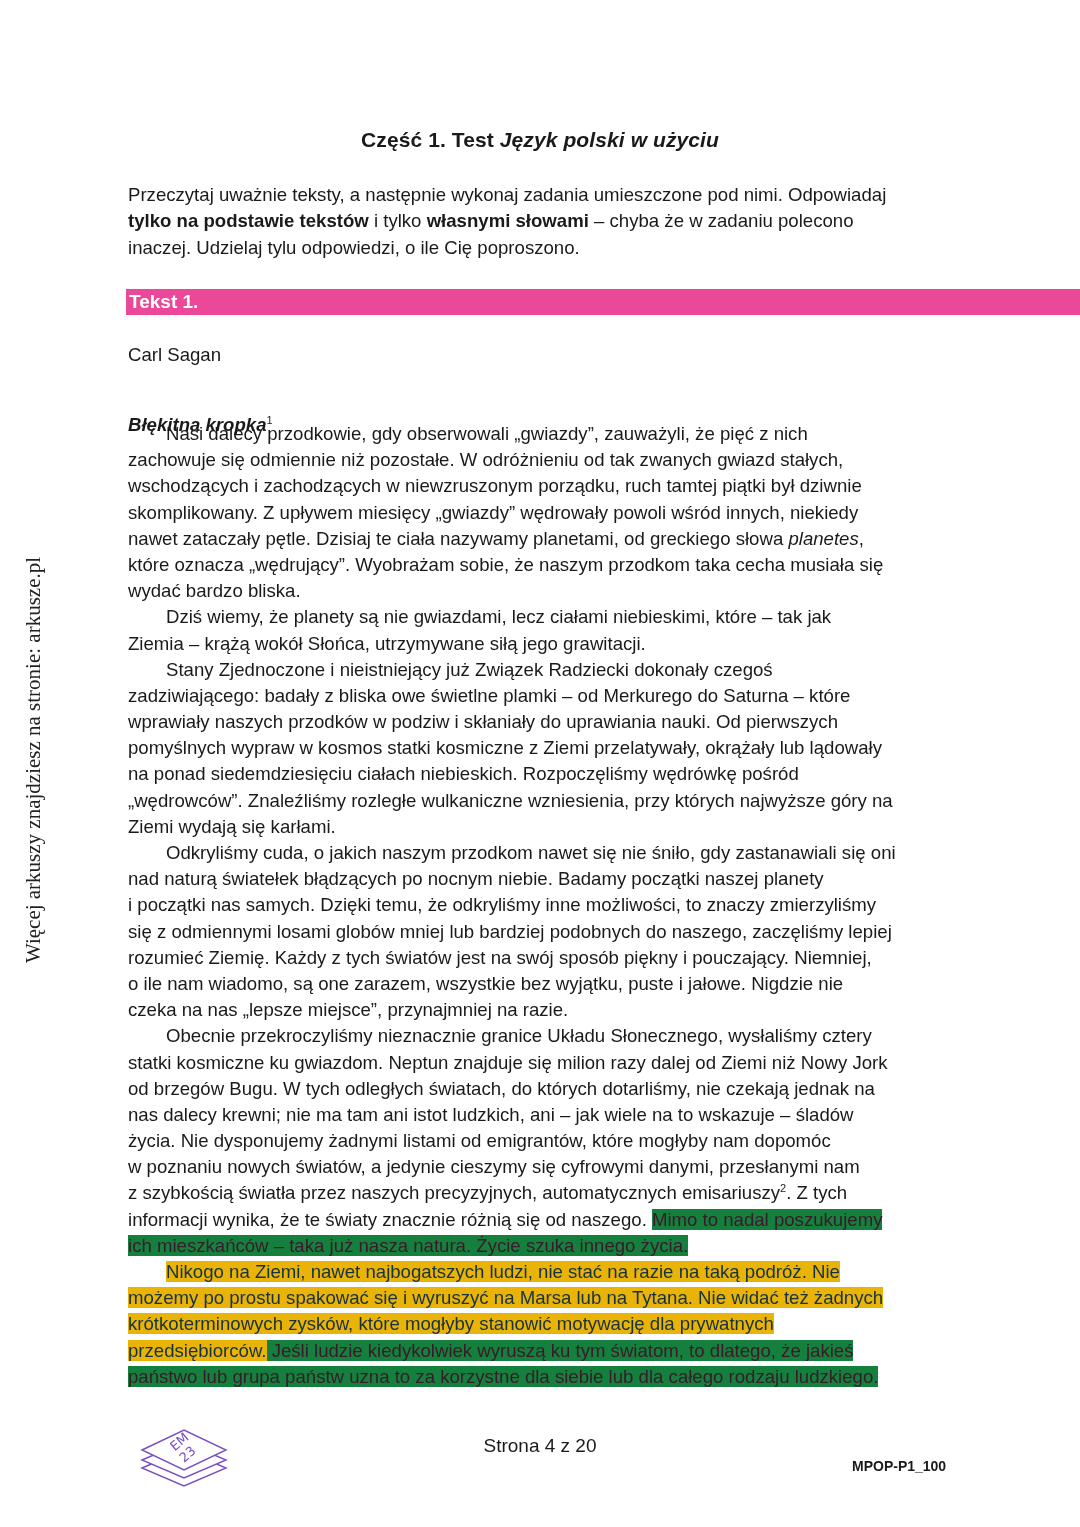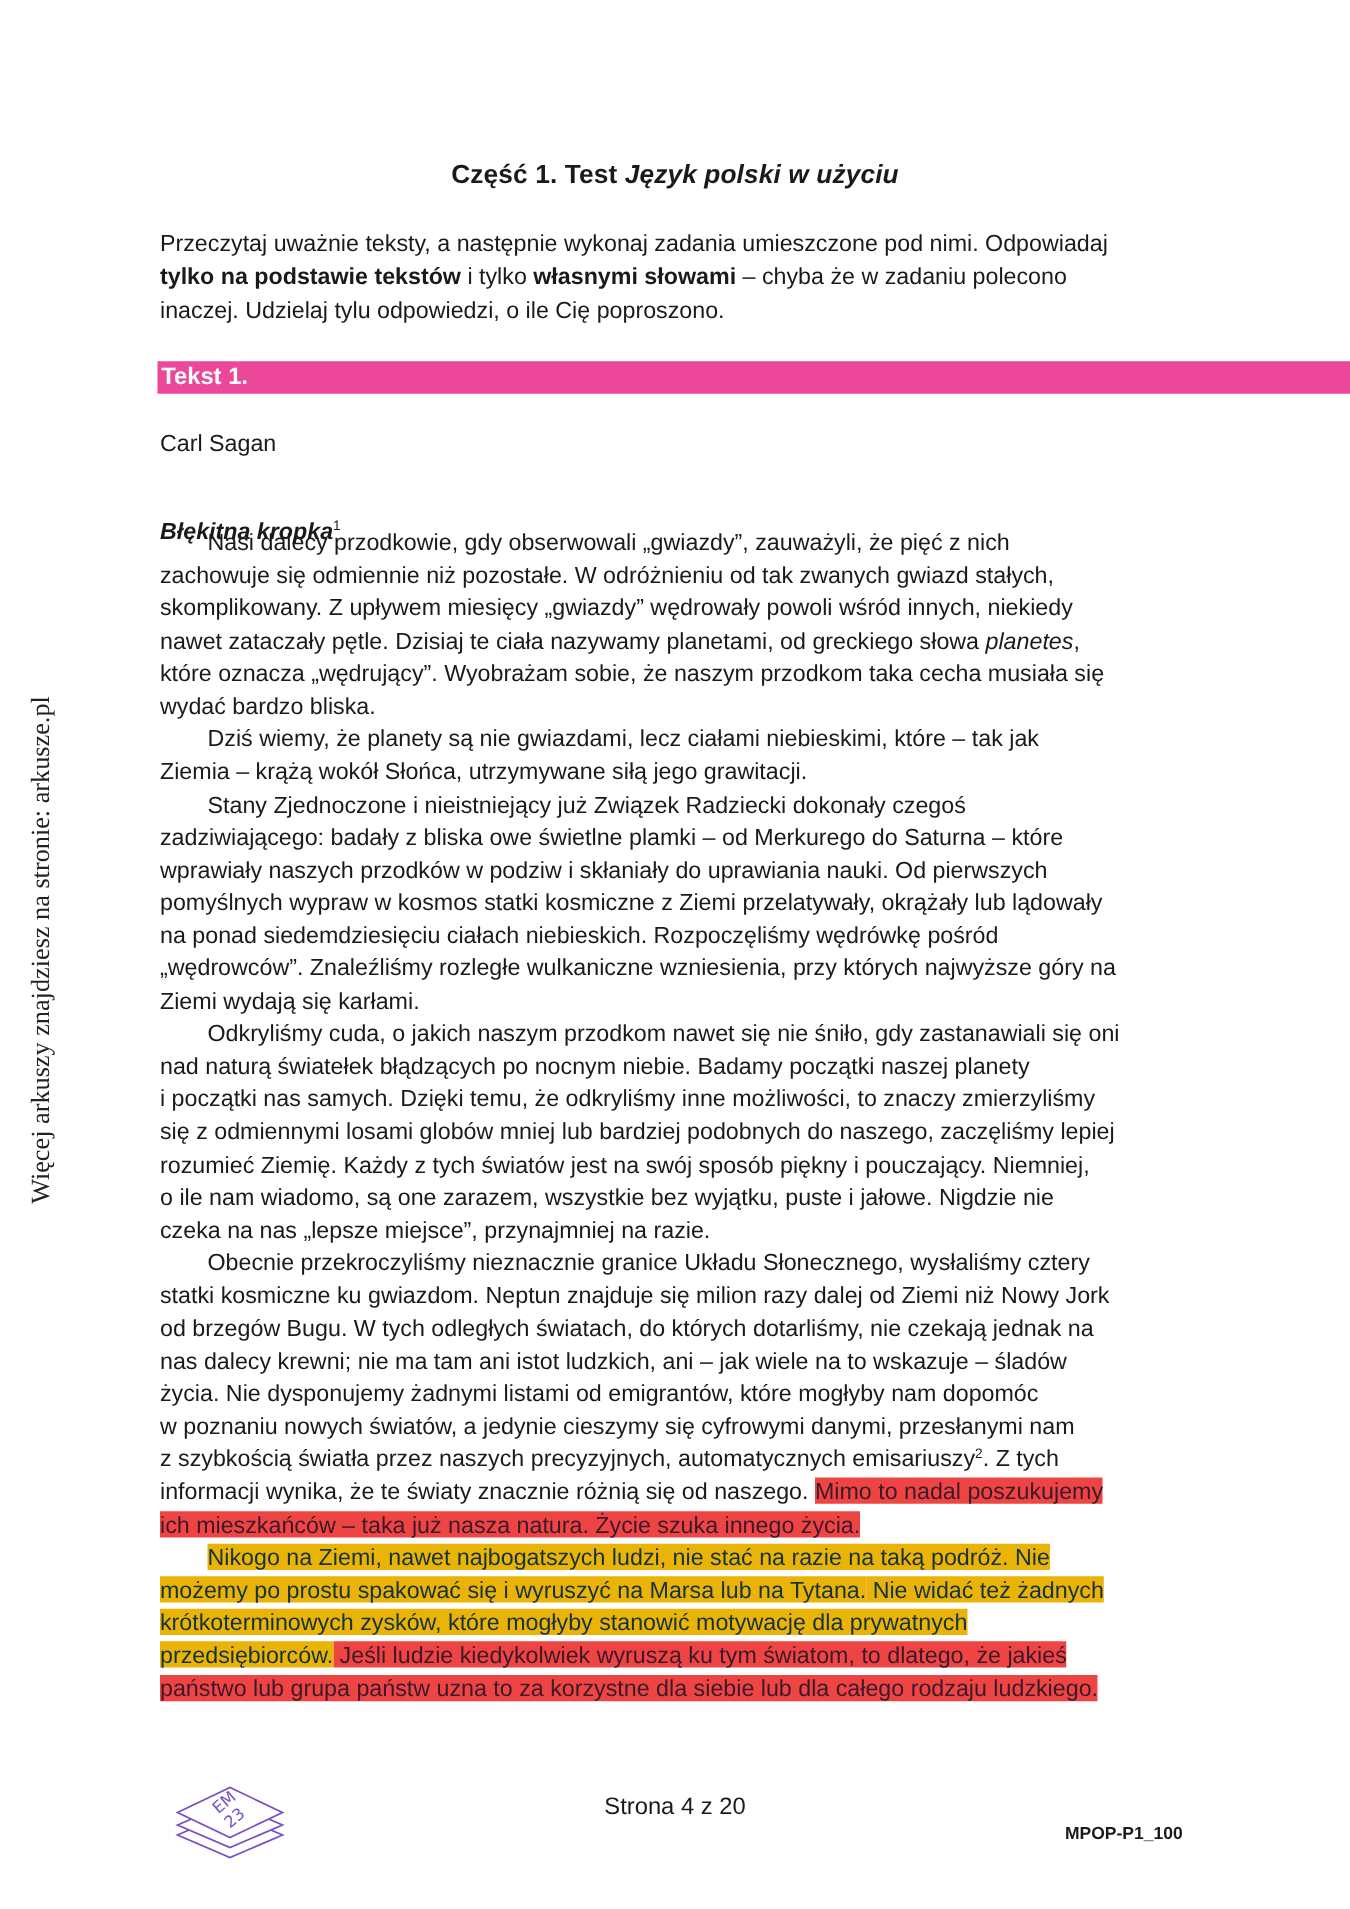--- a/index.html
+++ b/index.html
@@ -13,21 +13,21 @@
   .instr { position: absolute; left: 128px; top: 182px; width: 830px; font-size: 18.6px; line-height: 26.3px; }
   .instr .ln { display: block; white-space: nowrap; }
   .bar { position: absolute; left: 126px; top: 289px; width: 976px; height: 26px; background: #ec4899; color: #fff;
          font-weight: bold; font-size: 19px; line-height: 26px; padding-left: 3px; box-sizing: border-box; }
   .author { position: absolute; left: 128px; top: 342px; font-size: 18.6px; line-height: 26px; }
   .worktitle { position: absolute; left: 128px; top: 368px; font-size: 18.6px; line-height: 26px; font-weight: bold; font-style: italic; margin-top: 44px; }
   .worktitle sup, .body sup { font-size: 11px; font-weight: normal; font-style: normal; vertical-align: 7px; line-height: 0; }
   .body { position: absolute; left: 128px; top: 421px; width: 830px; font-size: 18.6px; line-height: 26.2px; }
   .body .ln { display: block; white-space: nowrap; height: 26.2px; }
   .body .ind { padding-left: 38px; }
-  .hl-pink { background: #ef4444; color: #3a1a2a; }
+  .hl-pink { background: #15803d; color: #3a1a2a; }
   .hl-blue { background: #eab308; color: #15323f; }
   .body i { font-style: italic; }
   .footer-page { position: absolute; left: 0; width: 1080px; top: 1435px; text-align: center; font-size: 19px; }
   .footer-code { position: absolute; left: 852px; top: 1458px; font-size: 14px; font-weight: bold; }
   .logo { position: absolute; left: 138px; top: 1424px; width: 92px; height: 66px; }
 </style>
 </head>
 <body>
 
 <div class="side-note">Więcej arkuszy znajdziesz na stronie: arkusze.pl</div>
@@ -41,20 +41,21 @@
 </div>
 
 <div class="bar">Tekst 1.</div>
 
 <div class="author">Carl Sagan</div>
 <div class="worktitle"><span>Błękitna kropka</span><sup>1</sup></div>
 
 <div class="body">
   <span class="ln ind">Nasi dalecy przodkowie, gdy obserwowali „gwiazdy”, zauważyli, że pięć z nich</span>
   <span class="ln">zachowuje się odmiennie niż pozostałe. W odróżnieniu od tak zwanych gwiazd stałych,</span>
+  <span class="ln">wschodzących i zachodzących w niewzruszonym porządku, ruch tamtej piątki był dziwnie</span>
   <span class="ln">skomplikowany. Z upływem miesięcy „gwiazdy” wędrowały powoli wśród innych, niekiedy</span>
   <span class="ln"><span>nawet zataczały pętle. Dzisiaj te ciała nazywamy planetami, od greckiego słowa </span><i>planetes</i><span>,</span></span>
   <span class="ln">które oznacza „wędrujący”. Wyobrażam sobie, że naszym przodkom taka cecha musiała się</span>
   <span class="ln">wydać bardzo bliska.</span>
   <span class="ln ind">Dziś wiemy, że planety są nie gwiazdami, lecz ciałami niebieskimi, które – tak jak</span>
   <span class="ln">Ziemia – krążą wokół Słońca, utrzymywane siłą jego grawitacji.</span>
   <span class="ln ind">Stany Zjednoczone i nieistniejący już Związek Radziecki dokonały czegoś</span>
   <span class="ln">zadziwiającego: badały z bliska owe świetlne plamki – od Merkurego do Saturna – które</span>
   <span class="ln">wprawiały naszych przodków w podziw i skłaniały do uprawiania nauki. Od pierwszych</span>
   <span class="ln">pomyślnych wypraw w kosmos statki kosmiczne z Ziemi przelatywały, okrążały lub lądowały</span>

